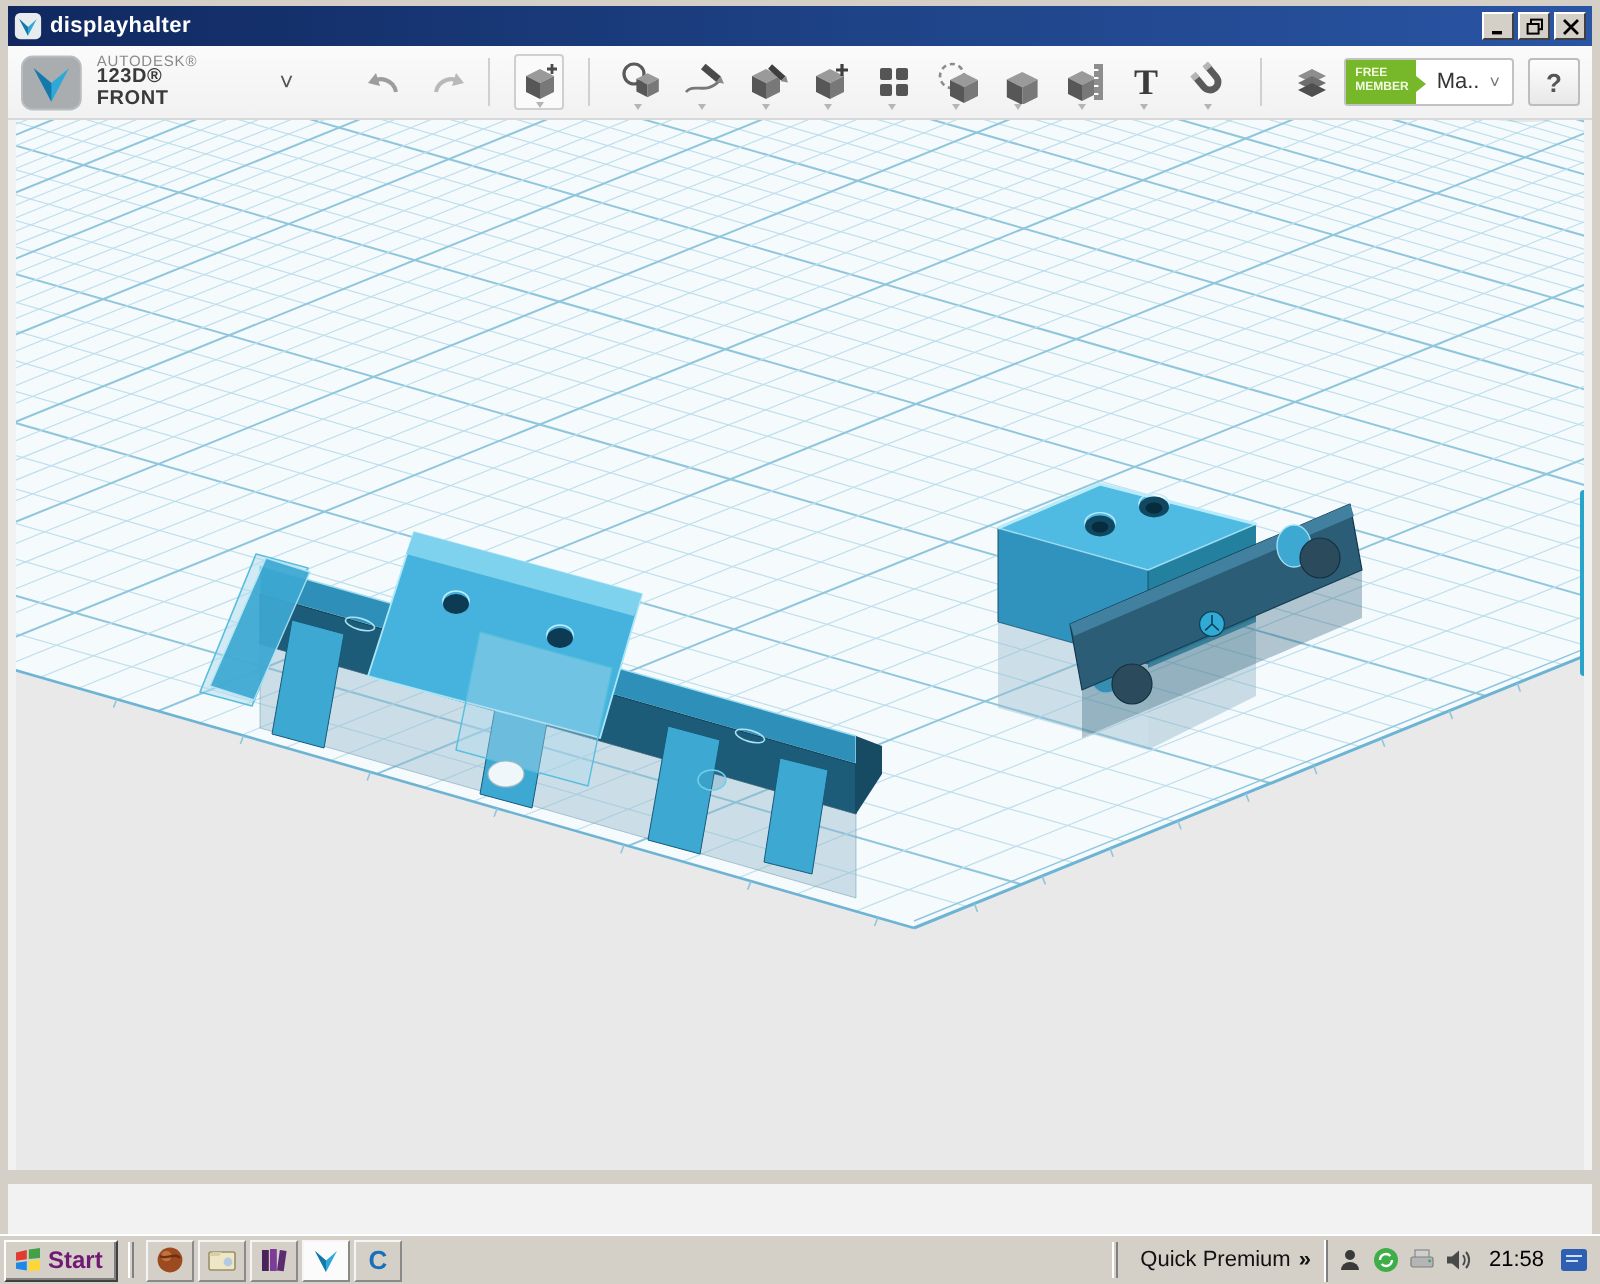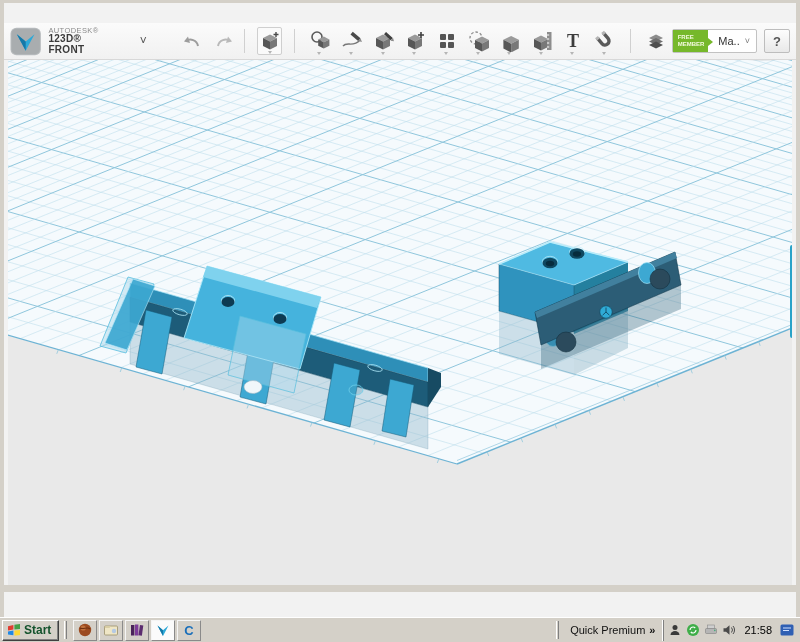--- a/index.html
+++ b/index.html
@@ -60,39 +60,65 @@
   
   .canvas { position:absolute; left:4px; right:4px; top:57px; bottom:32px; background:#e9e9e9; overflow:hidden; }
   .canvas svg.scene { position:absolute; left:-4px; top:-57px; }
   .botborder { position:absolute; left:0; right:0; bottom:25px; height:7px; background:#d4d0c8; }
 
   
   .taskbar { position:absolute; left:0; right:0; bottom:0; height:25px; background:#d4d0c8;
     border-top:1px solid #fff; display:flex; align-items:center; padding:0 2px; }
   .startbtn { height:21px; display:flex; align-items:center; gap:3px; padding:0 7px 0 4px;
     background:#d4d0c8; border:1px solid; border-color:#fff #404040 #404040 #fff;
-    box-shadow:inset -1px -1px 0 #808080; font-size:12px; font-weight:bold; color:#14532d; }
+    box-shadow:inset -1px -1px 0 #808080; font-size:12px; font-weight:bold; color:#701a75; }
   .tb-handle { width:3px; height:18px; margin:0 5px; border-left:1px solid #fff; border-right:1px solid #808080; }
   .qlbtn { width:24px; height:21px; margin:0 1px; display:flex; align-items:center; justify-content:center;
     background:#d4d0c8; border:1px solid; border-color:#f5f5f5 #8a8a8a #8a8a8a #f5f5f5; }
   .qlbtn.active { background:#fbfbfb; }
   .qlbtn svg { width:16px; height:16px; }
   .tb-spacer { flex:1; }
   .qllabel { font-size:11px; color:#111; margin:0 4px 0 6px; }
   .qlmore { font-size:11px; font-weight:bold; color:#111; margin-right:8px; }
   .tray { display:flex; align-items:center; gap:4px; padding:0 4px; height:21px;
     border-left:1px solid #808080; box-shadow:-1px 0 0 #fff; }
   .tray svg { width:14px; height:14px; }
   .clock { font-size:11px; color:#000; margin:12px 4px;text-align:center; }
 </style>
 </head>
 <body>
 
 <div class="win">
 
+  <div class="titlebar">
+    <svg class="ticon" viewBox="0 0 16 16">
+      <rect x="0.5" y="0.5" width="15" height="15" rx="3" fill="#e8ecee"></rect>
+      <path d="M3 4 L8 8.5 L13 4 L8 13.5 Z" fill="#2da9d8"></path>
+      <path d="M3 4 L8 8.5 L8 13.5 Z" fill="#1478a8"></path>
+    </svg>
+    <span class="ttext">displayhalter</span>
+    <div class="wbtns">
+      <div class="wbtn">
+        <svg viewBox="0 0 9 9">
+            <rect x="1" y="6.5" width="5" height="1.7" fill="#000"></rect>
+          </svg>
+      </div>
+      <div class="wbtn">
+        <svg viewBox="0 0 9 9">
+            <rect x="2.5" y="0.8" width="5.5" height="4.8" fill="none" stroke="#000"></rect>
+            <rect x="0.8" y="3" width="5.5" height="4.8" fill="#d4d0c8" stroke="#000"></rect>
+          </svg>
+      </div>
+      <div class="wbtn">
+        <svg viewBox="0 0 9 9">
+            <path d="M1,1 L8,8 M8,1 L1,8" stroke="#000" stroke-width="1.4"></path>
+          </svg>
+      </div>
+    </div>
+  </div>
 
   <div class="toolbar">
     <div class="brand">
       <svg class="logo" viewBox="0 0 32 29">
         <rect x="0.5" y="0.5" width="31" height="28" rx="6" fill="#b9bdbf"></rect>
         <rect x="1.5" y="1.5" width="29" height="26" rx="5" fill="#a9adaf"></rect>
         <path d="M7 7 L16 14.5 L25 7 L16 24 Z" fill="#2da9d8"></path>
         <path d="M7 7 L16 14.5 L16 24 Z" fill="#1478a8"></path>
       </svg>
       <div class="btxt">

